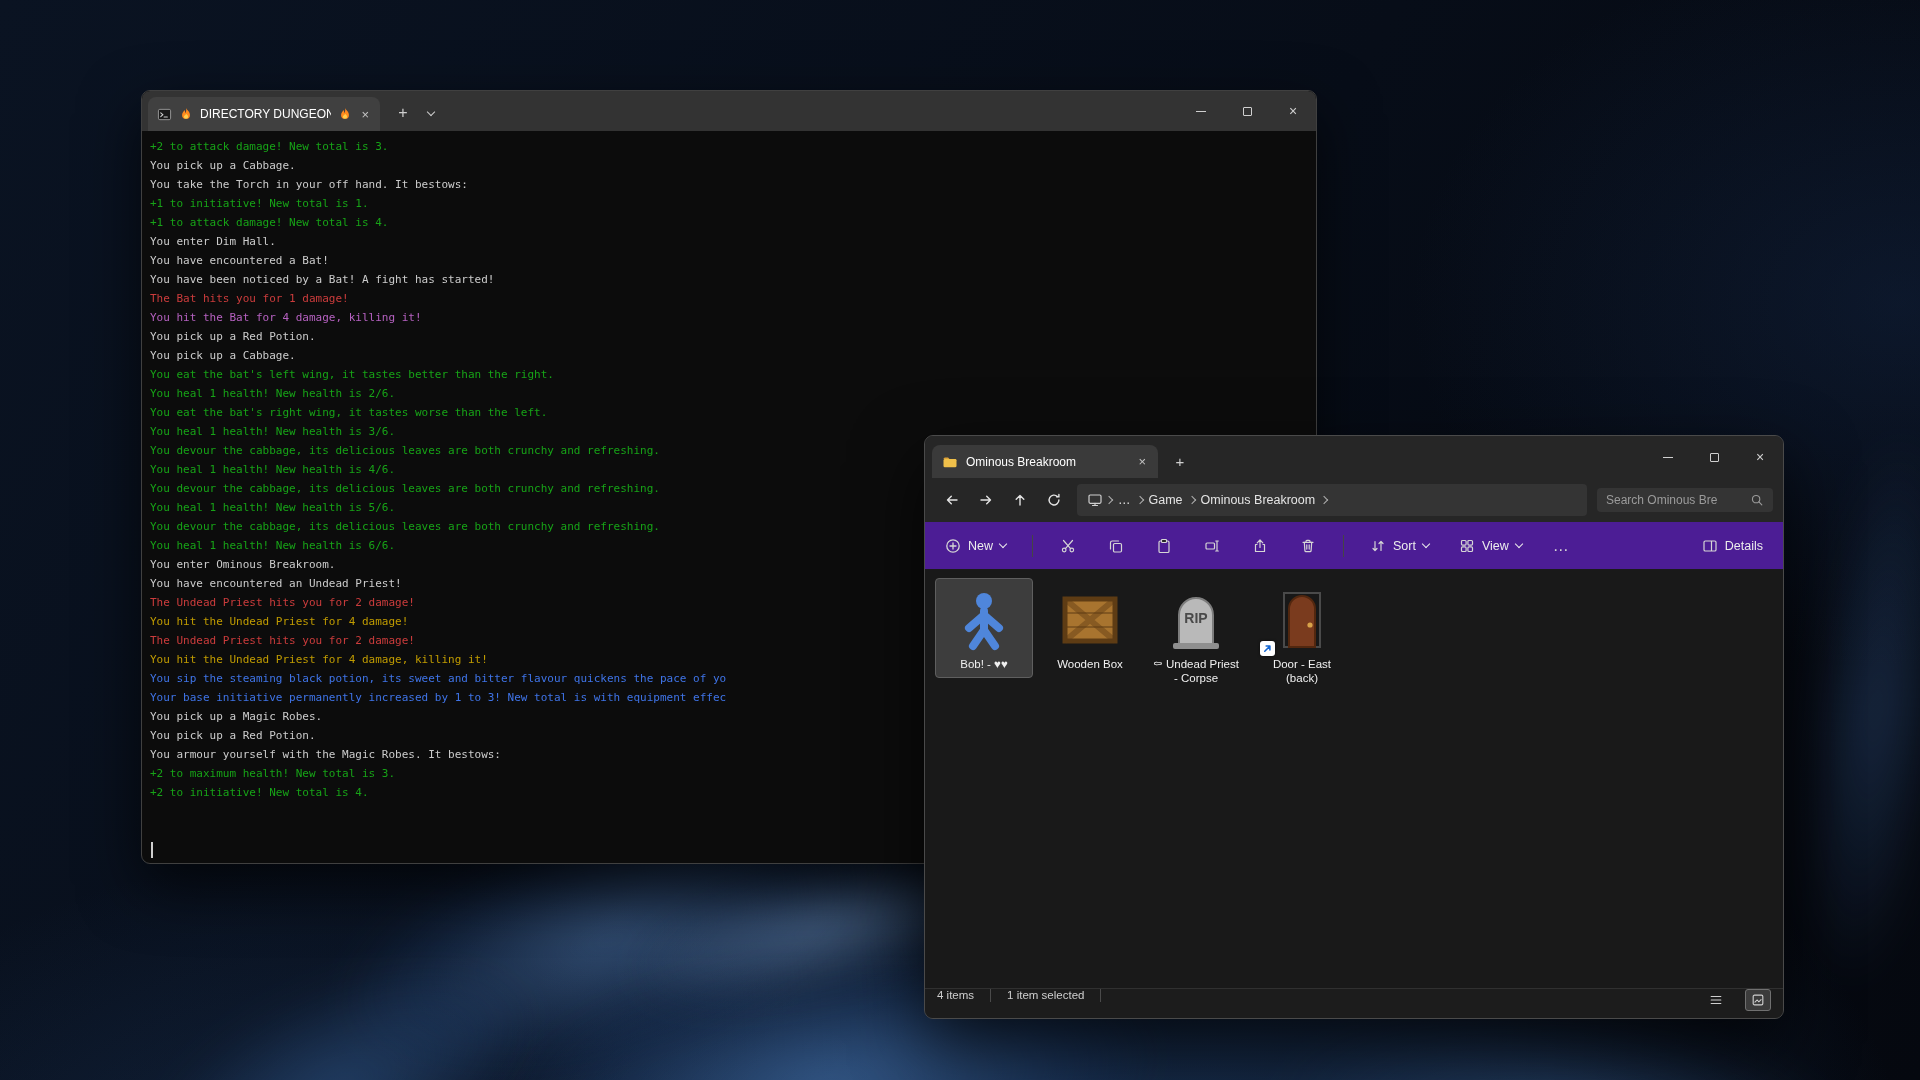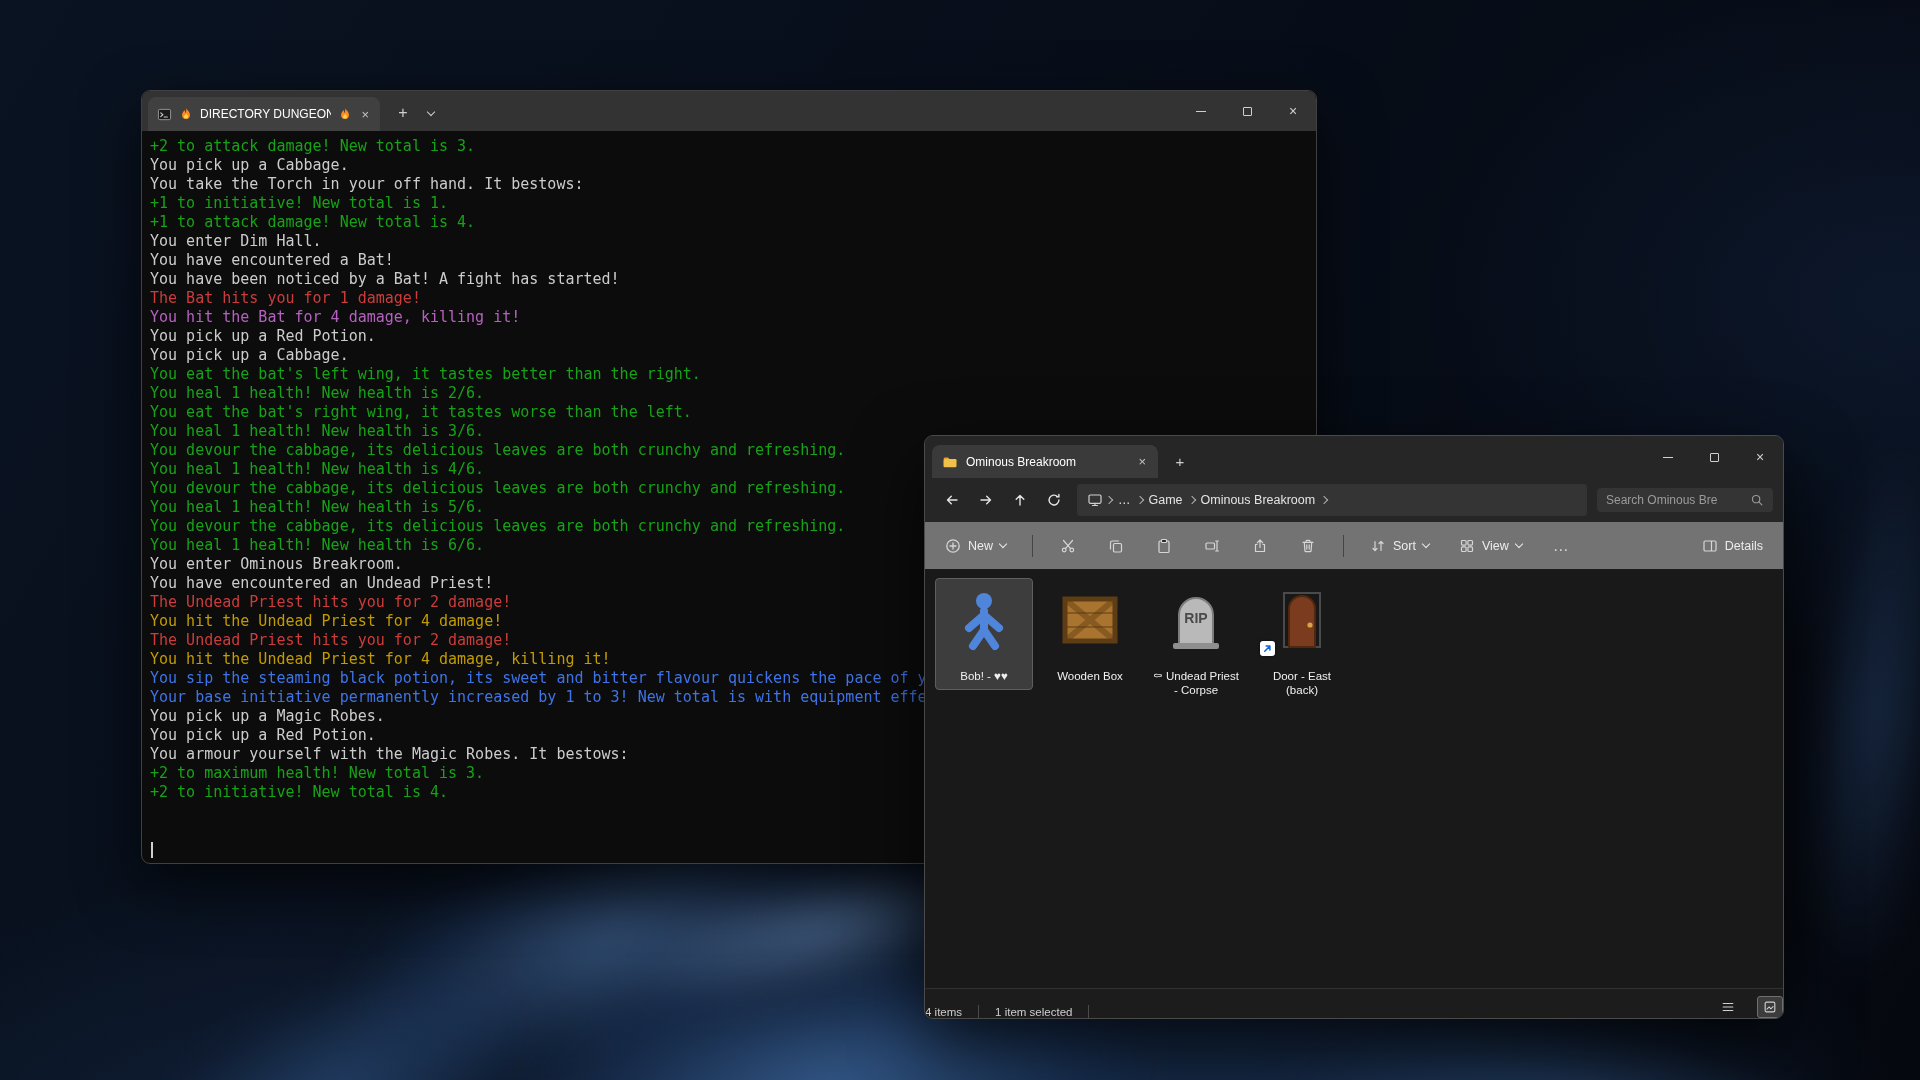--- a/index.html
+++ b/index.html
@@ -37,21 +37,21 @@
   .t-newtab{width:30px;height:30px;margin:0 0 3px 8px;display:flex;align-items:center;justify-content:center;
     color:#cfcfcf;font-size:16px;border-radius:4px}
   .t-drop{width:26px;height:30px;margin-bottom:3px;display:flex;align-items:center;justify-content:center;color:#cfcfcf}
   .caption{margin-left:auto;display:flex;align-self:flex-start}
   .cap{width:46px;height:40px;display:flex;align-items:center;justify-content:center;color:#d0d0d0}
   .cap.e{height:42px}
   .glyph-min{width:10px;height:1px;background:currentColor;display:block}
   .glyph-max{width:9px;height:9px;border:1px solid currentColor;display:block;border-radius:1px}
   .glyph-x{font-size:14px;line-height:1}
   .t-body{padding:6px 0 0 8px;font-family:"DejaVu Sans Mono","Liberation Mono",monospace;
-    font-size:15px;line-height:19px;color:#cccccc}
+    font-size:11px;line-height:19px;color:#cccccc}
   .tl{height:19px;white-space:pre}
   .c-green{color:var(--term-green)} .c-white{color:var(--term-white)} .c-red{color:var(--term-red)}
   .c-magenta{color:var(--term-magenta)} .c-yellow{color:var(--term-yellow)} .c-blue{color:var(--term-blue)}
   .caret{position:absolute;left:9px;top:751px;width:2px;height:16px;background:#cfcfcf}
 
   .chevD{width:6px;height:6px;border-right:1.4px solid currentColor;border-bottom:1.4px solid currentColor;
     transform:rotate(45deg);margin-top:-3px;display:inline-block}
   .chevR{width:6px;height:6px;border-right:1.3px solid #b0b0b0;border-bottom:1.3px solid #b0b0b0;
     transform:rotate(-45deg);margin:0 3px;display:inline-block;flex:none}
 
@@ -66,43 +66,43 @@
   .e-newtab{width:28px;height:28px;margin:0 0 3px 8px;display:flex;align-items:center;justify-content:center;
     color:#cfcfcf;font-size:15px;border-radius:4px}
   .e-addressbar{height:44px;background:#262626;display:flex;align-items:center;padding:0 10px;flex:none}
   .navbtn{width:34px;height:32px;display:flex;align-items:center;justify-content:center;border-radius:4px;color:#e2e2e2}
   .breadcrumb{flex:1;height:32px;background:#343434;border-radius:4px;margin:0 10px 0 6px;display:flex;
     align-items:center;padding:0 10px;font-size:12.5px;color:#e4e4e4}
   .crumb{padding:0 3px;white-space:nowrap}
   .searchbox{width:176px;height:24px;background:#343434;border-radius:4px;display:flex;align-items:center;
     padding:0 9px;gap:8px;font-size:12px;color:#9b9b9b}
   .searchbox .ph{flex:1;white-space:nowrap;overflow:hidden}
-  .e-commandbar{height:48px;background:#737373;display:flex;align-items:center;padding:0 10px;gap:10px;
+  .e-commandbar{height:48px;background:#4c1d95;display:flex;align-items:center;padding:0 10px;gap:10px;
     border-bottom:1px solid #1b1b1b;flex:none}
   .cmdbtn{display:flex;align-items:center;gap:7px;padding:0 10px;height:34px;border-radius:4px;
     font-size:12.5px;color:#ececec}
   .iconbtn{width:38px;height:34px;display:flex;align-items:center;justify-content:center;border-radius:4px;color:#d6d6d6}
   .vdiv{width:1px;height:22px;background:#454545;margin:0 6px;flex:none}
   .spacer{flex:1}
   .e-content{flex:1;background:#191919;display:flex;align-items:flex-start;padding:8px 10px;gap:8px}
   .tile{width:98px;display:flex;flex-direction:column;align-items:center;padding:7px 3px 6px;
     border-radius:4px;border:1px solid transparent}
   .tile.selected{background:#3d3d3d;border-color:#5f5f5f}
   .tile-icon{width:68px;height:68px;position:relative;display:flex;align-items:center;justify-content:center}
   .tile-icon .iv{width:64px;height:64px;display:none}
   .tile.ic-player .iv-player{display:block}
   .tile.ic-crate .iv-crate{display:block}
   .tile.ic-tombstone .iv-tombstone{display:block}
   .tile.ic-door .iv-door{display:block}
   .sc-badge{position:absolute;left:-8px;bottom:-2px;width:15px;height:15px;background:#ffffff;border-radius:3px;
     display:none;align-items:center;justify-content:center;box-shadow:0 0 3px rgba(0,0,0,.6)}
   .tile.has-shortcut .sc-badge{display:flex}
-  .tile-label{margin-top:15px;font-size:11.5px;line-height:14px;color:#f0f0f0;text-align:center;max-width:95px}
-  .e-statusbar{height:30px;border-top:1px solid #303030;background:#1c1c1c;display:flex;align-items:flex-end;
-    padding:0 0;gap:16px;font-size:11.5px;color:#cfcfcf;flex:none}
+  .tile-label{margin-top:3px;font-size:11.5px;line-height:14px;color:#f0f0f0;text-align:center;max-width:95px}
+  .e-statusbar{height:30px;border-top:1px solid #303030;background:#1c1c1c;display:flex;align-items:flex-start;
+    padding:0 12px;gap:16px;font-size:11.5px;color:#cfcfcf;flex:none}
   .vsep{width:1px;height:13px;background:#4a4a4a}
   .viewtoggle{width:26px;height:22px;display:flex;align-items:center;justify-content:center;border-radius:3px;
     border:1px solid transparent;color:#cfcfcf}
   .viewtoggle.active{background:#3c3c3c;border-color:#707070}
   svg{flex:none}
 </style>
 </head>
 <body>
 
 <div class="wallpaper">

